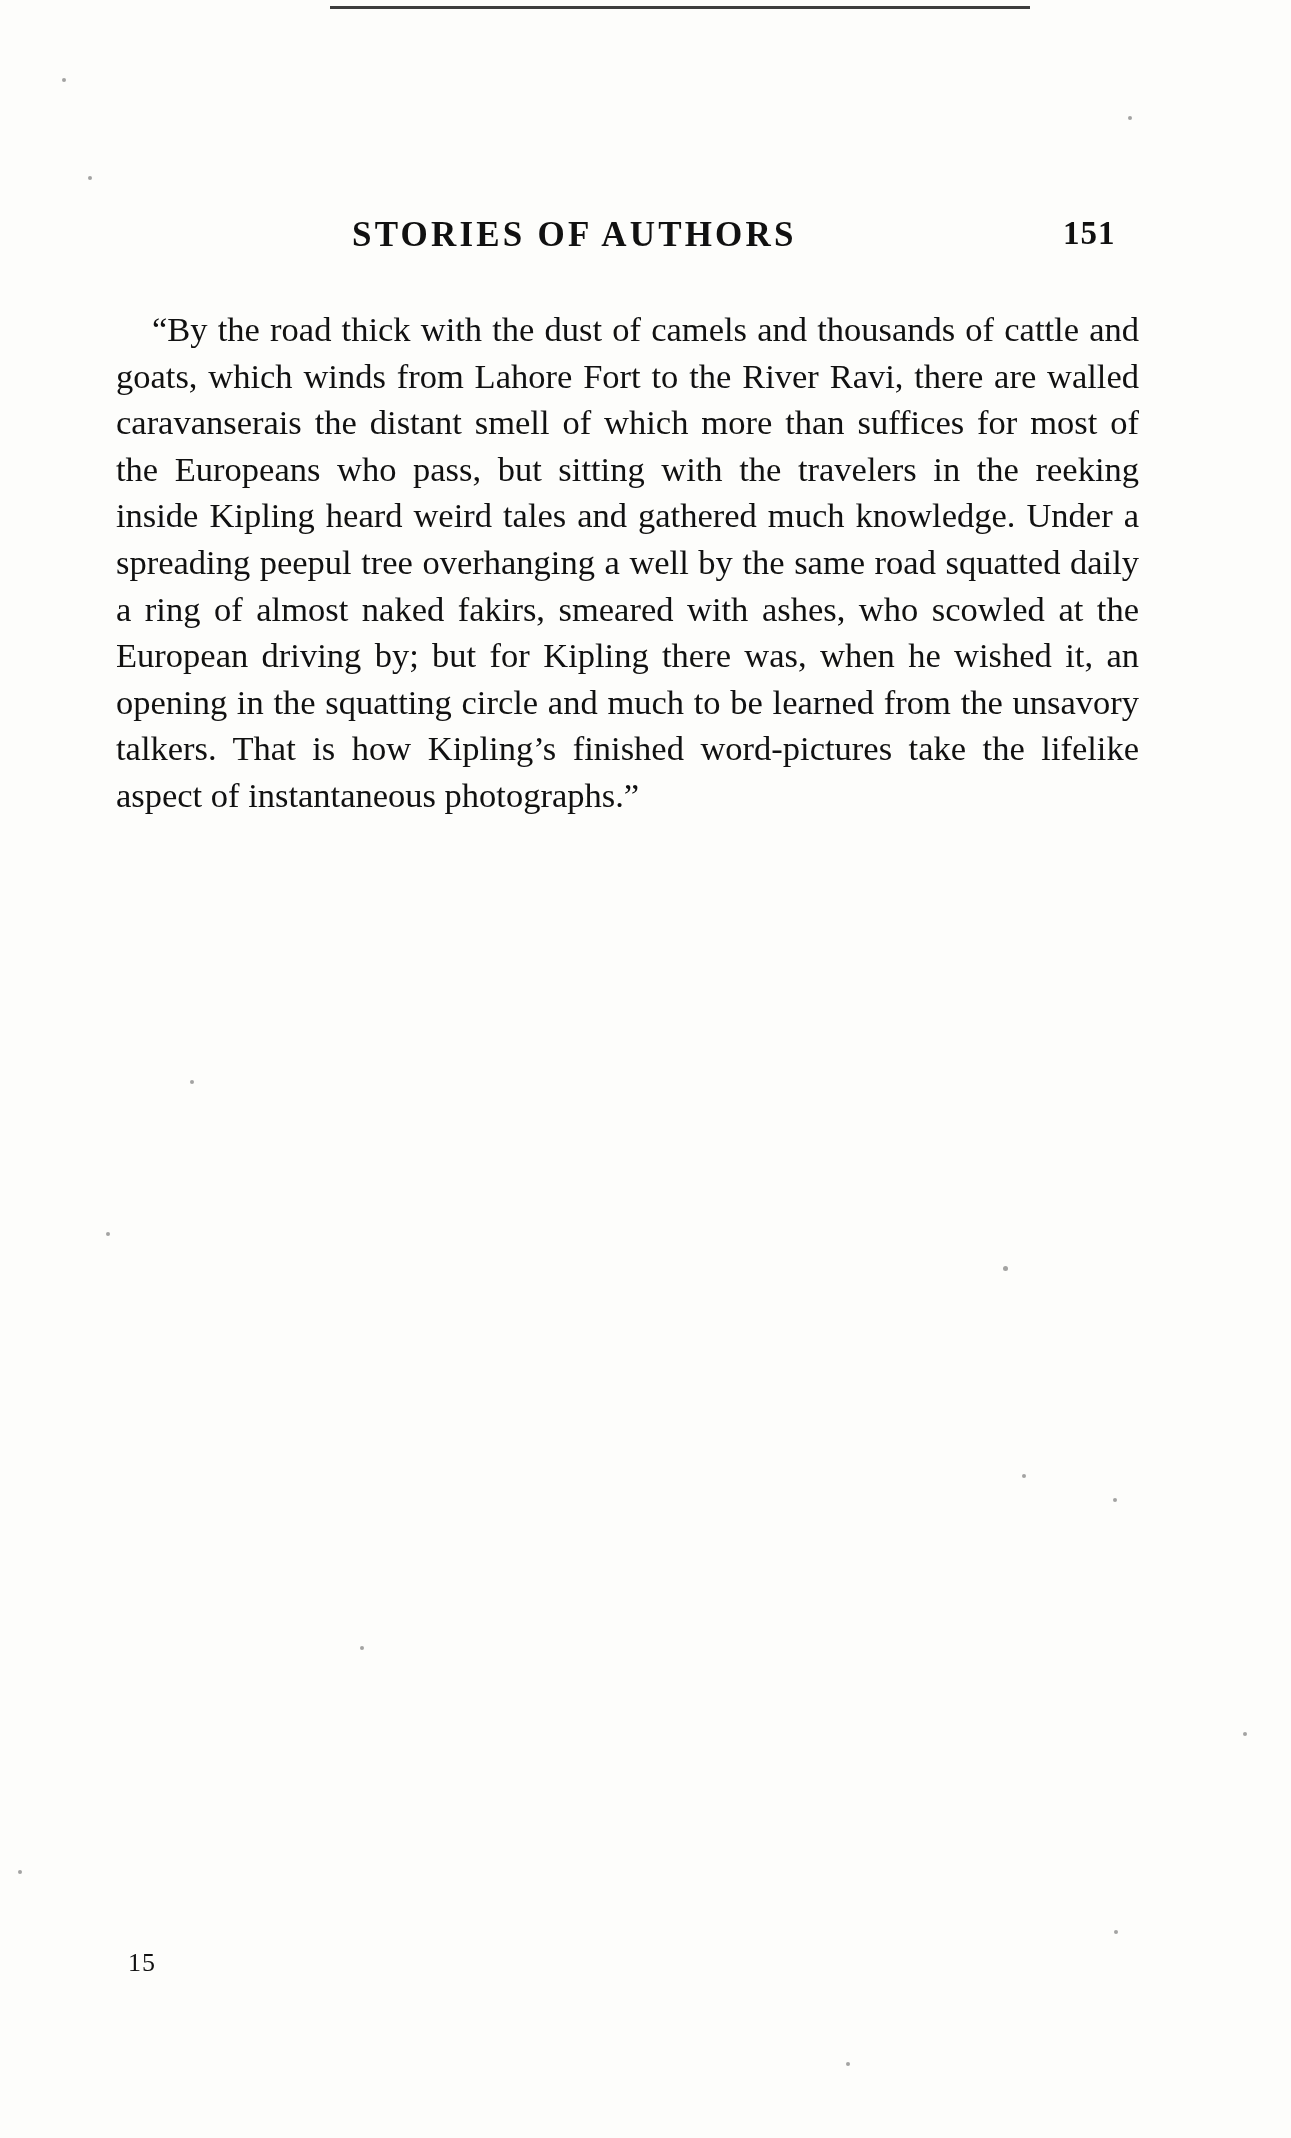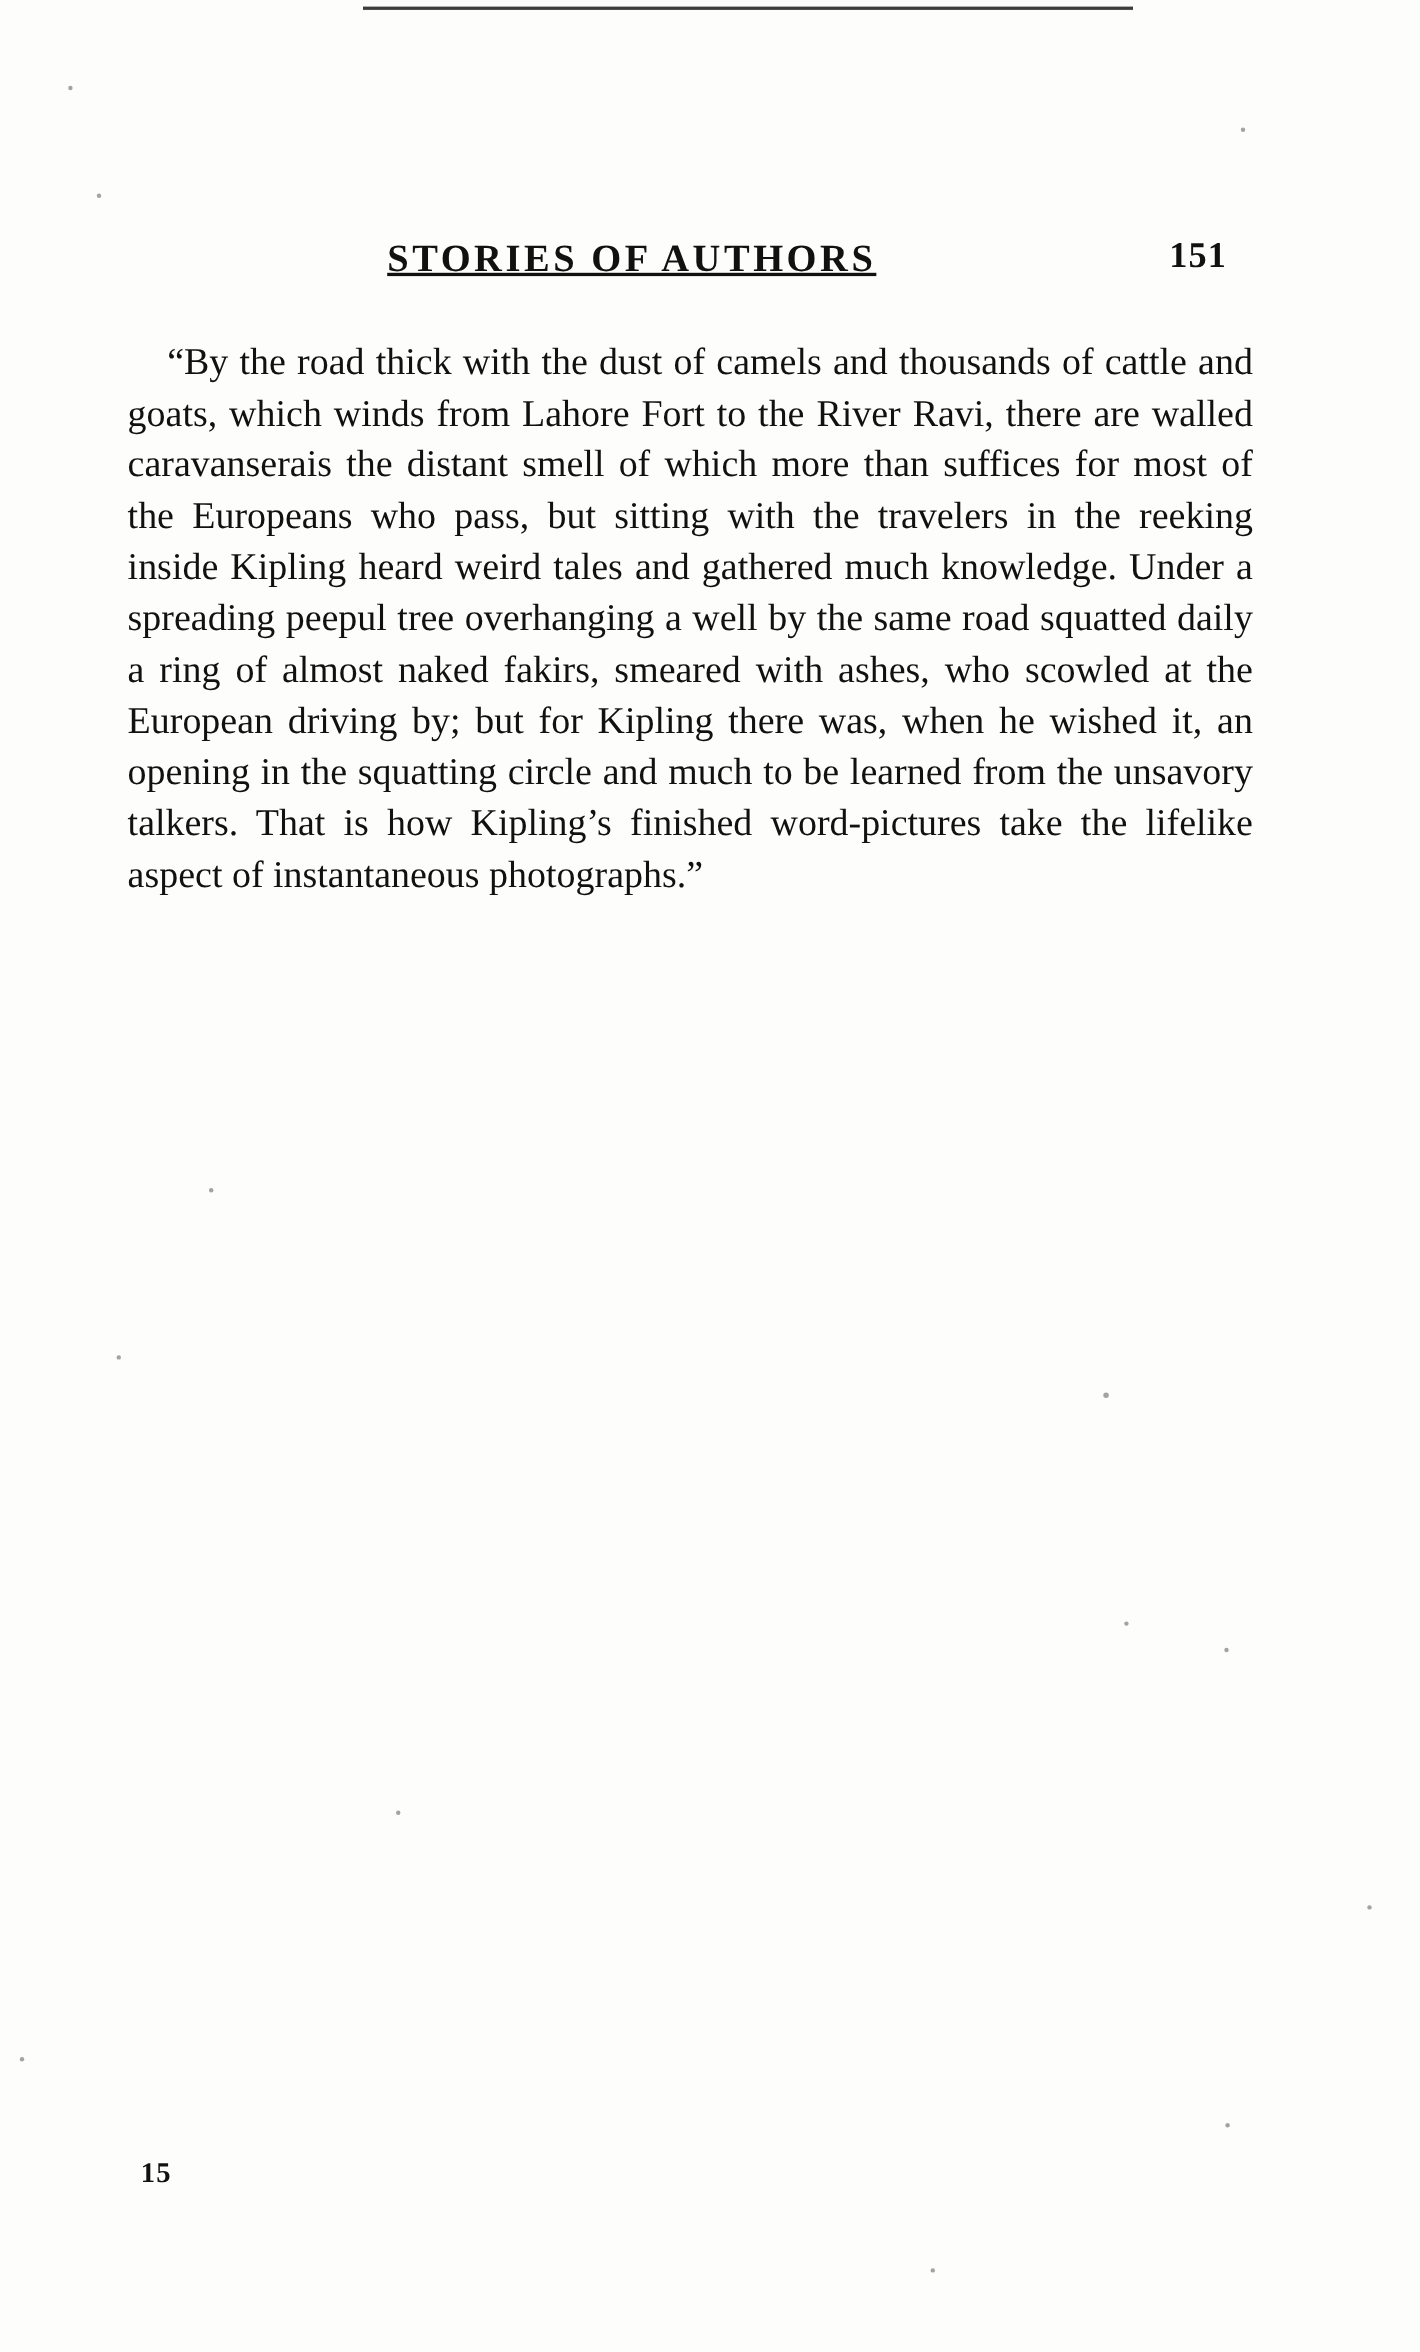--- a/index.html
+++ b/index.html
@@ -34,21 +34,20 @@
     display: flex;
     align-items: baseline;
   }
   .running-head .title {
     position: absolute;
     left: 352px;
     font-size: 35px;
     letter-spacing: 3.2px;
     font-weight: bold;
     white-space: nowrap;
-    text-decoration: underline;
   }
   .running-head .folio {
     position: absolute;
     left: 1063px;
     font-size: 33px;
     font-weight: bold;
     letter-spacing: 1px;
   }
   .body-block {
     position: absolute;
@@ -67,23 +66,22 @@
   }
   .body-block p .indent {
     display: inline-block;
     width: 36px;
   }
   .catchword {
     position: absolute;
     left: 128px;
     top: 1948px;
     font-size: 26px;
-    font-weight: bold;
+    font-weight: normal;
     letter-spacing: 1px;
-    margin-top: 13px;
   }
   
   .speck {
     position: absolute;
     background: #4a4a4a;
     border-radius: 50%;
     opacity: 0.5;
   }
 </style>
 </head>

